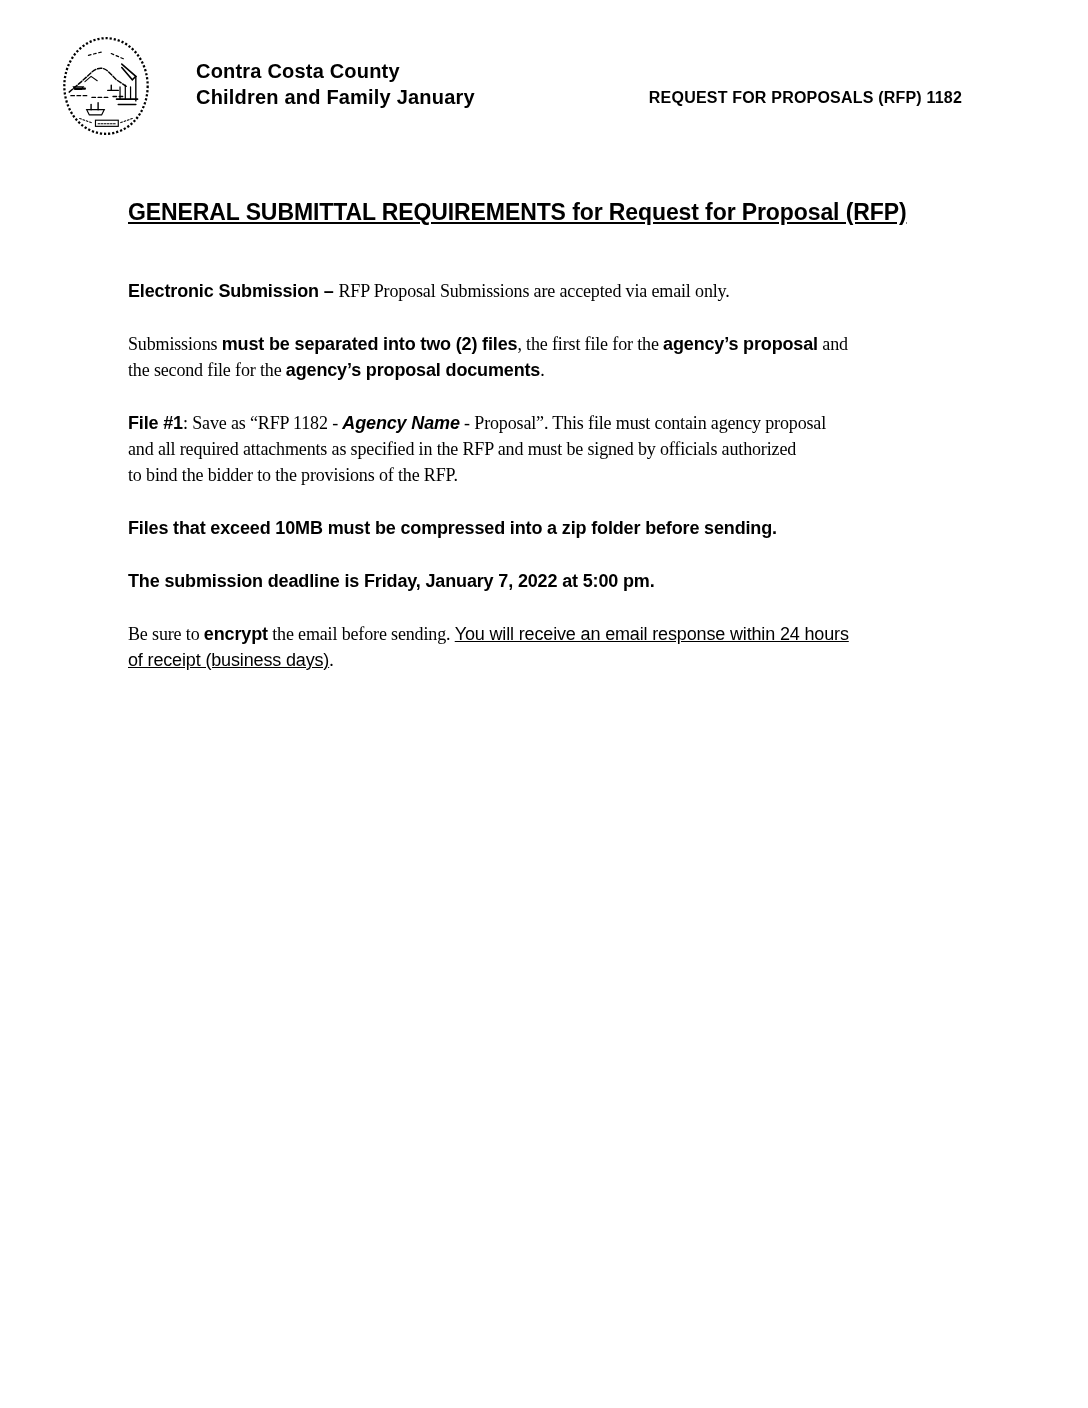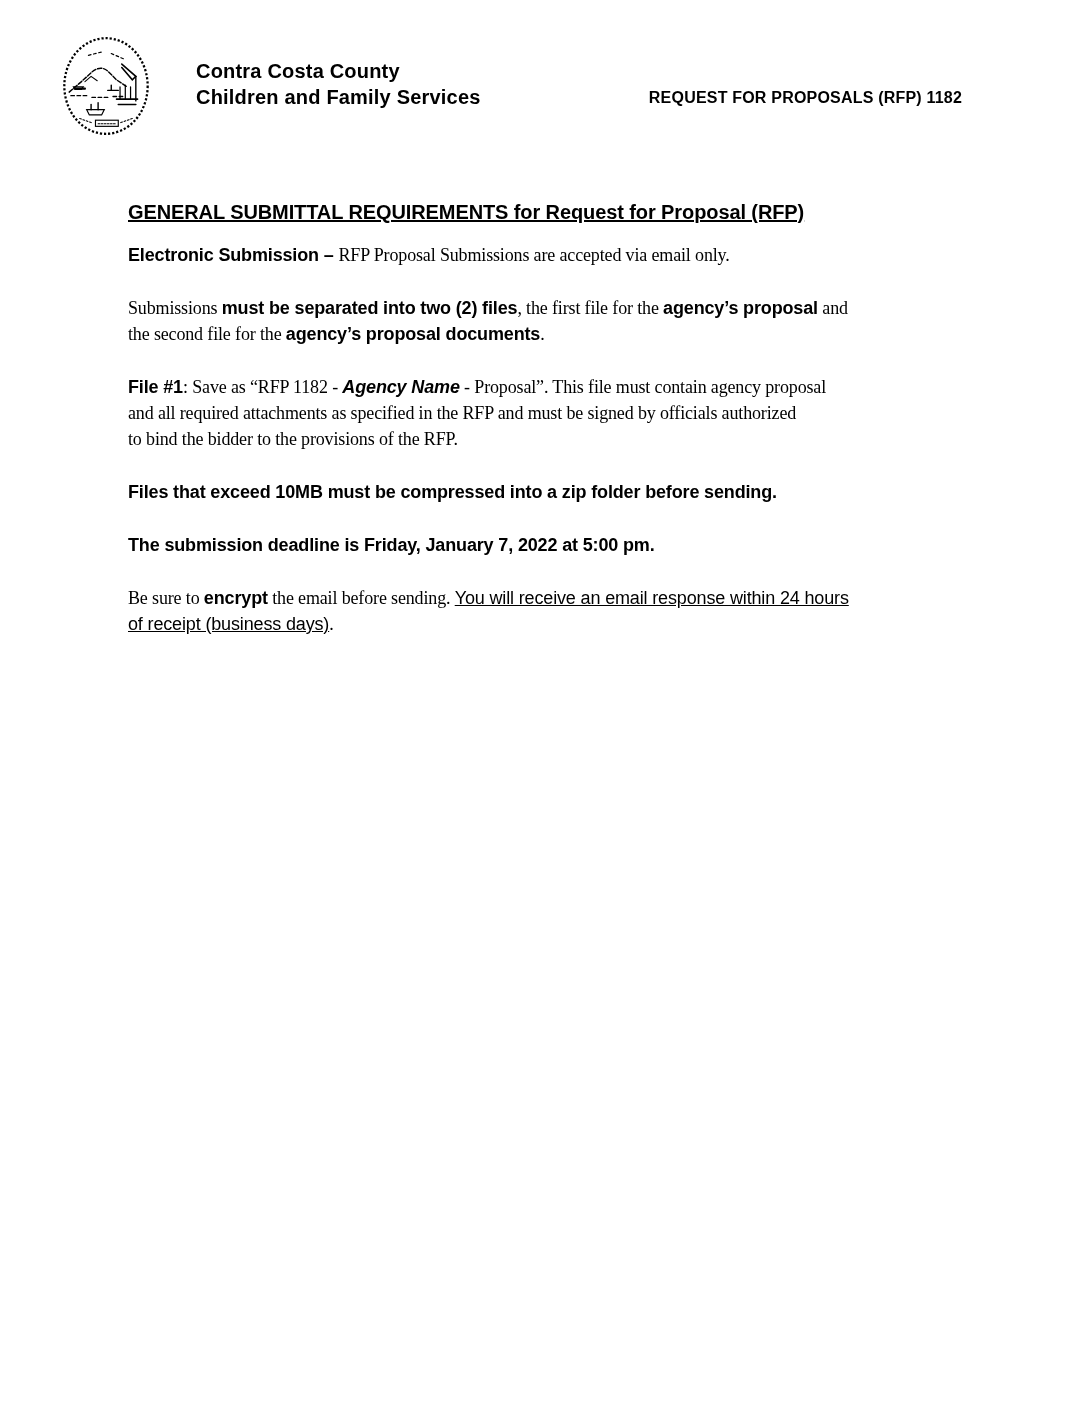--- a/index.html
+++ b/index.html
@@ -30,24 +30,24 @@
   }
   .rfp-title { font-size: 16px; line-height: 27px; letter-spacing: 0.2px; }
   .rfp-subtitle { font-size: 17px; line-height: 27px; letter-spacing: 0.2px; }
 
   
   .doc {
     position: absolute; left: 128px; top: 198px;
     width: 905px;
   }
   .doc-heading {
-    font-size: 20px; line-height: 28px; font-weight: bold;
+    font-size: 23px; line-height: 28px; font-weight: bold;
     text-decoration: underline;
     letter-spacing: -0.1px;
-    margin-bottom: 16px;
+    margin-bottom: 52px;
     white-space: pre-wrap;
   }
   .para {
     font-size: 18px; line-height: 26px;
     letter-spacing: -0.15px;
     margin-bottom: 27px;
     white-space: pre-wrap;
   }
   .run-r  { font-weight: normal; font-family: Liberation Serif, serif; }
   .run-b  { font-weight: bold; }
@@ -92,21 +92,21 @@
       <path d="M52 62 H64 M56 56 L56 62" stroke-width="1.6"></path>
 
       <rect x="38" y="96" width="26" height="7" stroke="#000" stroke-width="1.3" fill="#fff"></rect>
       <path d="M41 100 H61" stroke-width="1.2" stroke-dasharray="2 1.5"></path>
       <path d="M20 94 L34 99 M80 94 L66 99" stroke-width="1.2" stroke-dasharray="2 2"></path>
     </svg>
   </div>
 
   <div class="org-block">
     <div>Contra Costa County</div>
-    <div>Children and Family Services</div>
+    <div>Children and Family January</div>
   </div>
 
   <div class="rfp-block">
     <div class="rfp-title">REQUEST FOR PROPOSALS (RFP) 1182</div>
   </div>
 
 </div>
 
 <div class="doc">
   <h1 class="doc-heading">GENERAL SUBMITTAL REQUIREMENTS for Request for Proposal (RFP)</h1>

